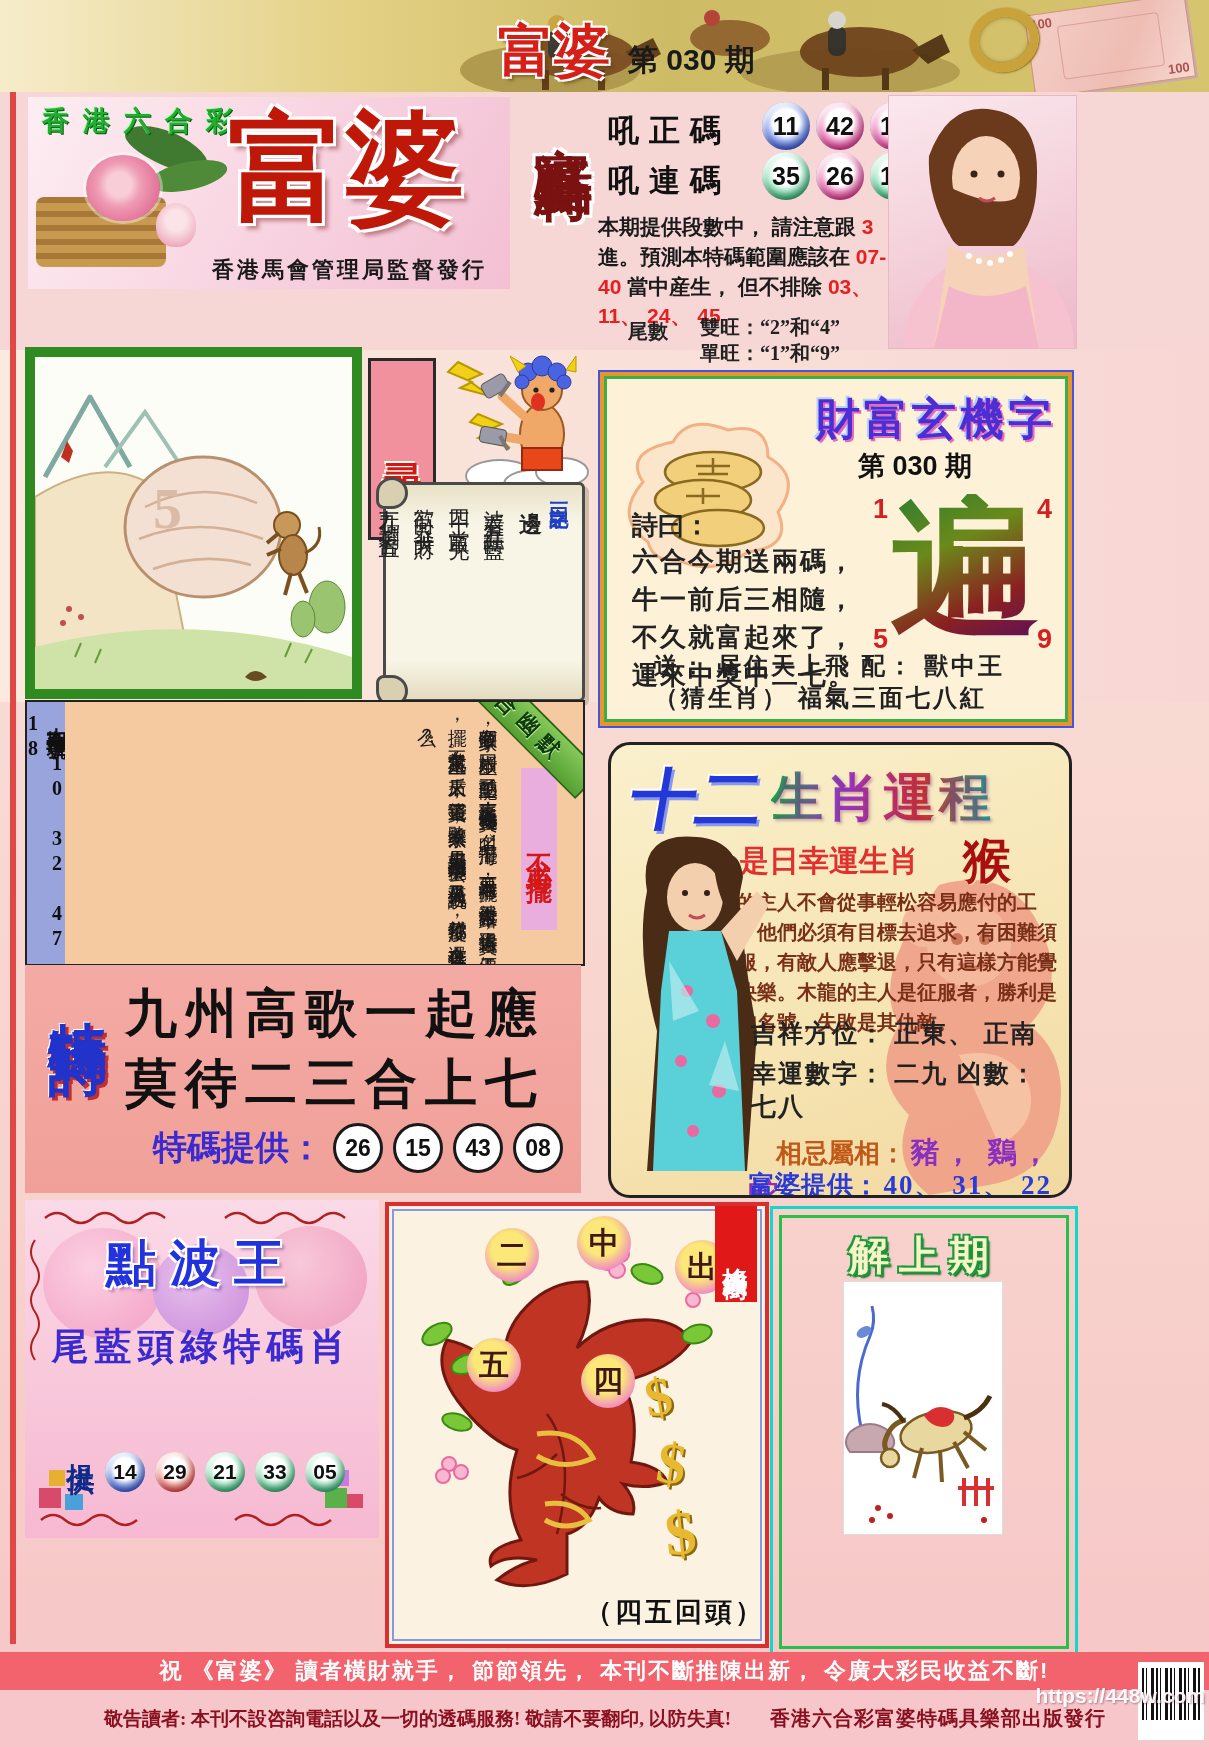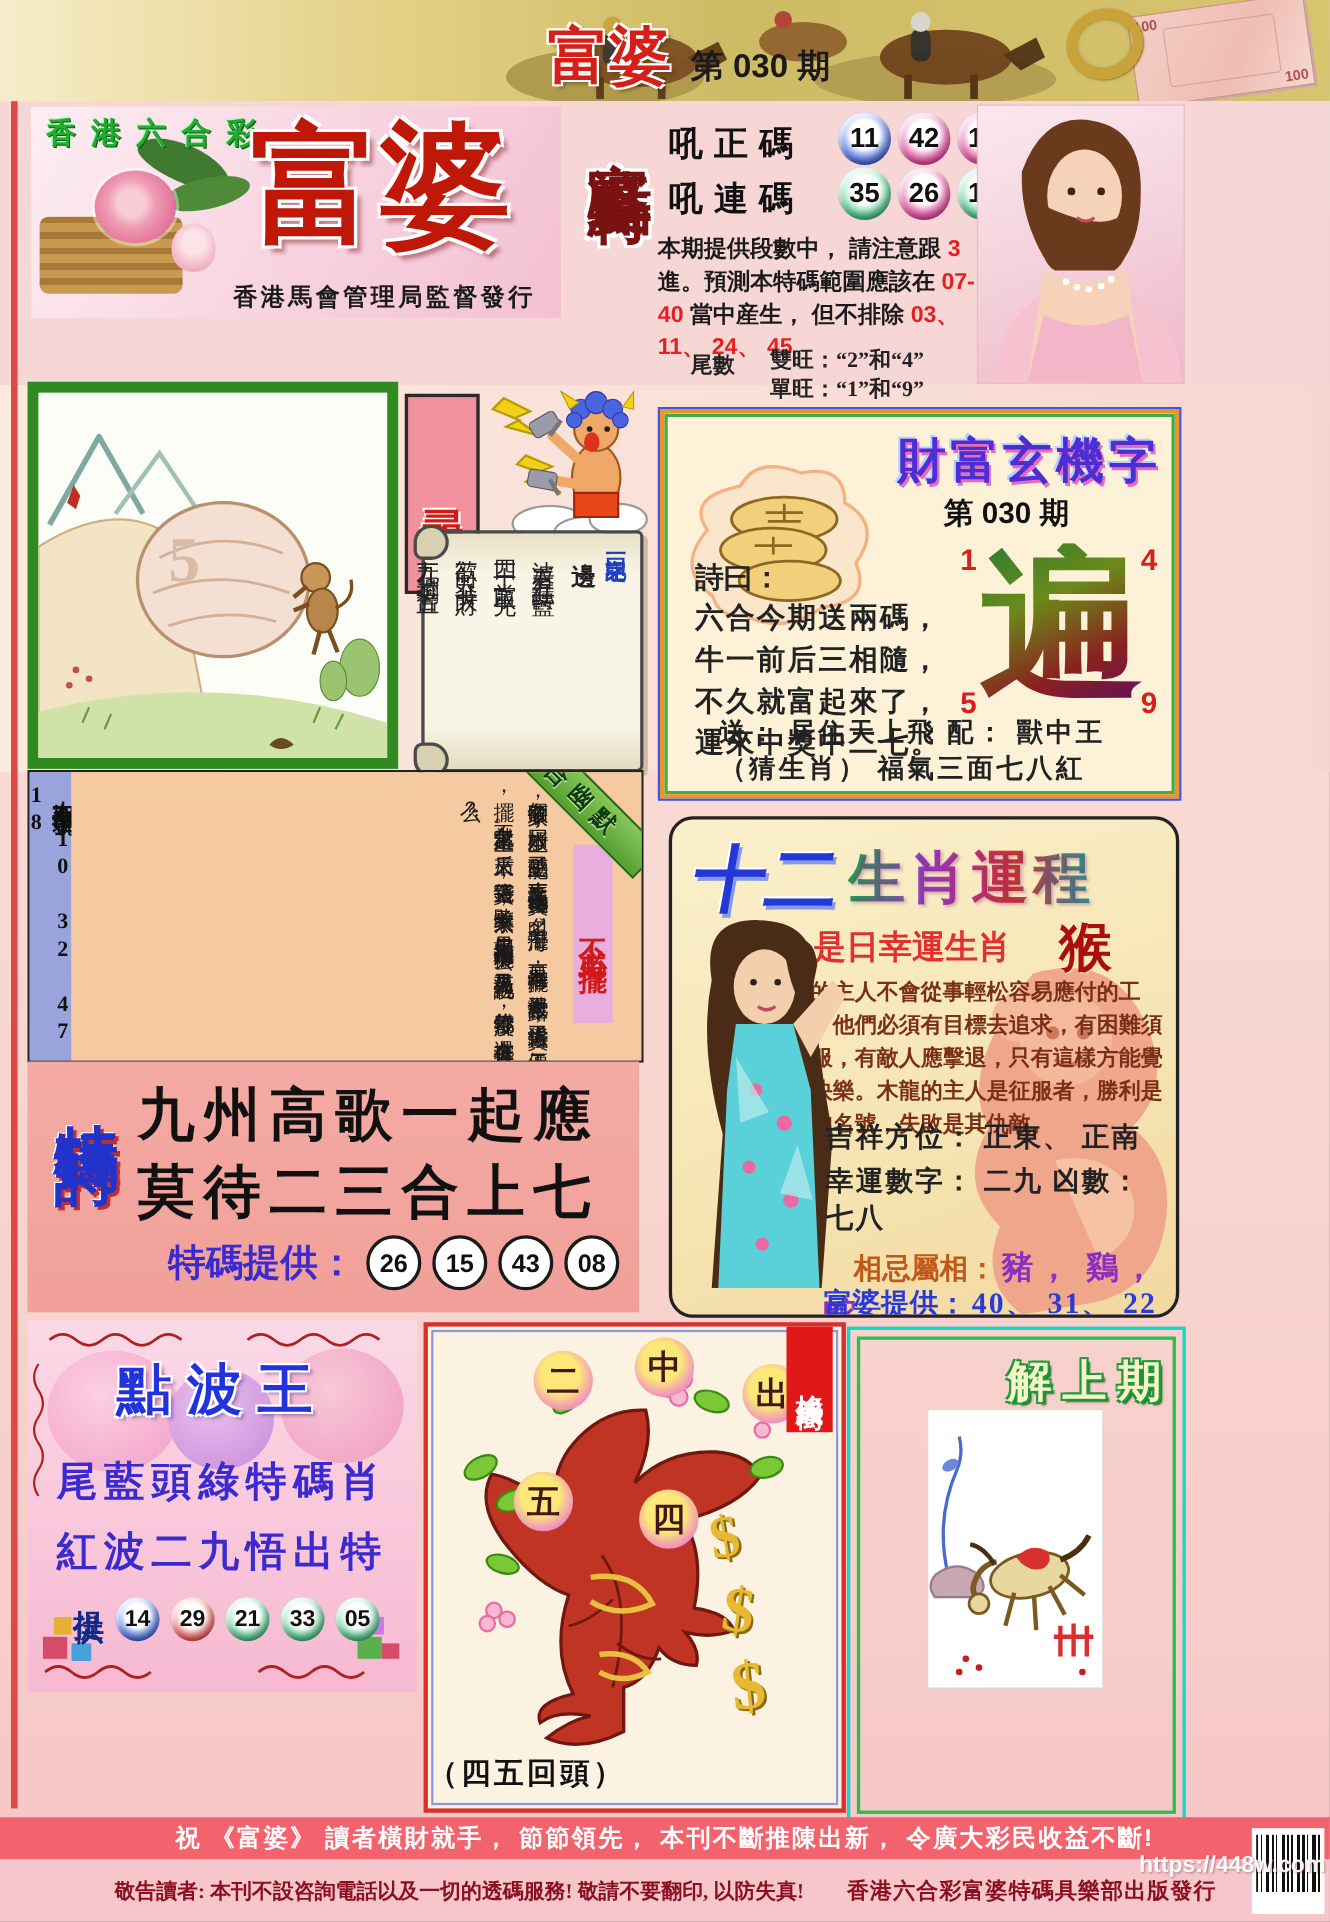--- a/index.html
+++ b/index.html
@@ -335,21 +335,20 @@
           <rect x="24" y="270" width="16" height="16" fill="#e8b030"></rect>
         </g>
       <g>
           <rect x="300" y="288" width="22" height="20" fill="#5ab04a"></rect>
           <rect x="322" y="294" width="16" height="14" fill="#d84a6a"></rect>
           <rect x="310" y="270" width="14" height="16" fill="#c87ae0"></rect>
         </g>
     </svg>
     <div class="abs" style="left:0;top:30px;width:354px;text-align:center;font-size:50px;font-weight:700;color:#2233dd;letter-spacing:14px;text-shadow:-2px -2px 0 #fff,2px -2px 0 #fff,-2px 2px 0 #fff,2px 2px 0 #fff,4px 4px 3px rgba(60,30,120,.4);">點波王</div>
     <div class="abs serif" style="left:0;top:122px;width:354px;text-align:center;font-size:37px;font-weight:700;color:#3a2ad0;letter-spacing:6px;">尾藍頭綠特碼肖</div>
-    <div class="abs serif" style="left:0;top:186px;width:354px;text-align:center;font-size:37px;font-weight:700;color:#3a2ad0;letter-spacing:6px;">紅波二九悟出特</div>
     <span class="vtext upright" style="position:absolute;left:36px;top:242px;font-size:28px;font-weight:700;color:#102a8a;letter-spacing:4px;">提供</span>
     <div class="abs" style="left:80px;top:252px;display:flex;gap:10px;">
       <span class="ball ball40 b-blue">14</span>
       <span class="ball ball40 b-red">29</span>
       <span class="ball ball40 b-green">21</span>
       <span class="ball ball40 b-green">33</span>
       <span class="ball ball40 b-green">05</span>
     </div>
   </div>
 
@@ -387,29 +386,29 @@
       </div>
     <div class="abs" style="left:78px;top:132px;width:54px;height:54px;border-radius:50%;background:radial-gradient(circle at 45% 40%,#fbe878 0 40%,#ee7ad0 80%,#c040a0);display:flex;align-items:center;justify-content:center;">
         <span class="serif" style="font-size:30px;font-weight:700;color:#401818;">五</span>
       </div>
     <div class="abs" style="left:192px;top:148px;width:54px;height:54px;border-radius:50%;background:radial-gradient(circle at 45% 40%,#fbe878 0 40%,#ee7ad0 80%,#c040a0);display:flex;align-items:center;justify-content:center;">
         <span class="serif" style="font-size:30px;font-weight:700;color:#401818;">四</span>
       </div>
     <span class="abs serif" style="left:256px;top:160px;font-size:54px;font-weight:700;color:#e8b830;text-shadow:2px 2px 0 #8a6a10;transform:rotate(-10deg);">$</span>
     <span class="abs serif" style="left:268px;top:224px;font-size:58px;font-weight:700;color:#e8b830;text-shadow:2px 2px 0 #8a6a10;transform:rotate(8deg);">$</span>
     <span class="abs serif" style="left:276px;top:292px;font-size:62px;font-weight:700;color:#e8b830;text-shadow:2px 2px 0 #8a6a10;transform:rotate(-6deg);">$</span>
-    <div class="abs serif" style="left:0;bottom:14px;width:100%;text-align:left;font-size:27px;font-weight:700;color:#111;letter-spacing:3px;">（四五回頭）</div>
+    <div class="abs serif" style="left:0;bottom:14px;width:100%;text-align:right;font-size:27px;font-weight:700;color:#111;letter-spacing:3px;">（四五回頭）</div>
     <div class="abs" style="right:8px;top:0;width:42px;height:96px;background:#e01818;display:flex;align-items:center;justify-content:center;">
       <span class="vtext upright" style="font-size:25px;font-weight:700;color:#fff;letter-spacing:4px;">搖錢樹</span>
     </div>
   </div>
 
   <div class="abs" style="left:770px;top:1206px;width:290px;height:434px;border:3px solid #12d8c8;padding:6px;">
     <div style="width:100%;height:100%;border:3px solid #28c04a;box-sizing:border-box;position:relative;">
-      <div class="abs" style="left:0;top:10px;width:100%;text-align:right;font-size:40px;font-weight:700;color:#f8f4c8;letter-spacing:10px;text-shadow:-2px -2px 0 #1a9a3a,2px -2px 0 #1a9a3a,-2px 2px 0 #1a9a3a,2px 2px 0 #1a9a3a,3px 3px 2px #0a5a1a;">解上期</div>
+      <div class="abs" style="left:0;top:10px;width:100%;text-align:center;font-size:40px;font-weight:700;color:#f8f4c8;letter-spacing:10px;text-shadow:-2px -2px 0 #1a9a3a,2px -2px 0 #1a9a3a,-2px 2px 0 #1a9a3a,2px 2px 0 #1a9a3a,3px 3px 2px #0a5a1a;">解上期</div>
       <div class="abs" style="left:62px;top:64px;width:158px;height:252px;background:#fff;box-shadow:0 0 0 1px #ddd;">
         <svg width="158" height="252" viewBox="0 0 158 252">
           <path d="M18 150 q-12 -50 8 -96 q6 -14 2 -30" stroke="#4a6ad0" stroke-width="3" fill="none"></path>
           <ellipse cx="20" cy="50" rx="8" ry="5" fill="#6a8ad8" transform="rotate(-30 20 50)"></ellipse>
           <path d="M6 150 q20 -16 40 0 q10 14 -4 20 l-36 0 q-8 -10 0 -20z" fill="#c8a8b0" stroke="#9a7a88" stroke-width="2"></path>
           <g>
             <ellipse cx="92" cy="150" rx="36" ry="20" fill="#e8d8a0" stroke="#7a5a20" stroke-width="2.5" transform="rotate(-12 92 150)"></ellipse>
             <path d="M62 138 q-14 2 -20 18 q-4 10 4 16" fill="none" stroke="#7a5a20" stroke-width="5"></path>
             <circle cx="46" cy="176" r="9" fill="#e8d8a0" stroke="#7a5a20" stroke-width="2.5"></circle>
             <path d="M60 140 q-10 -16 -22 -18" stroke="#4a3010" stroke-width="4" fill="none"></path>

